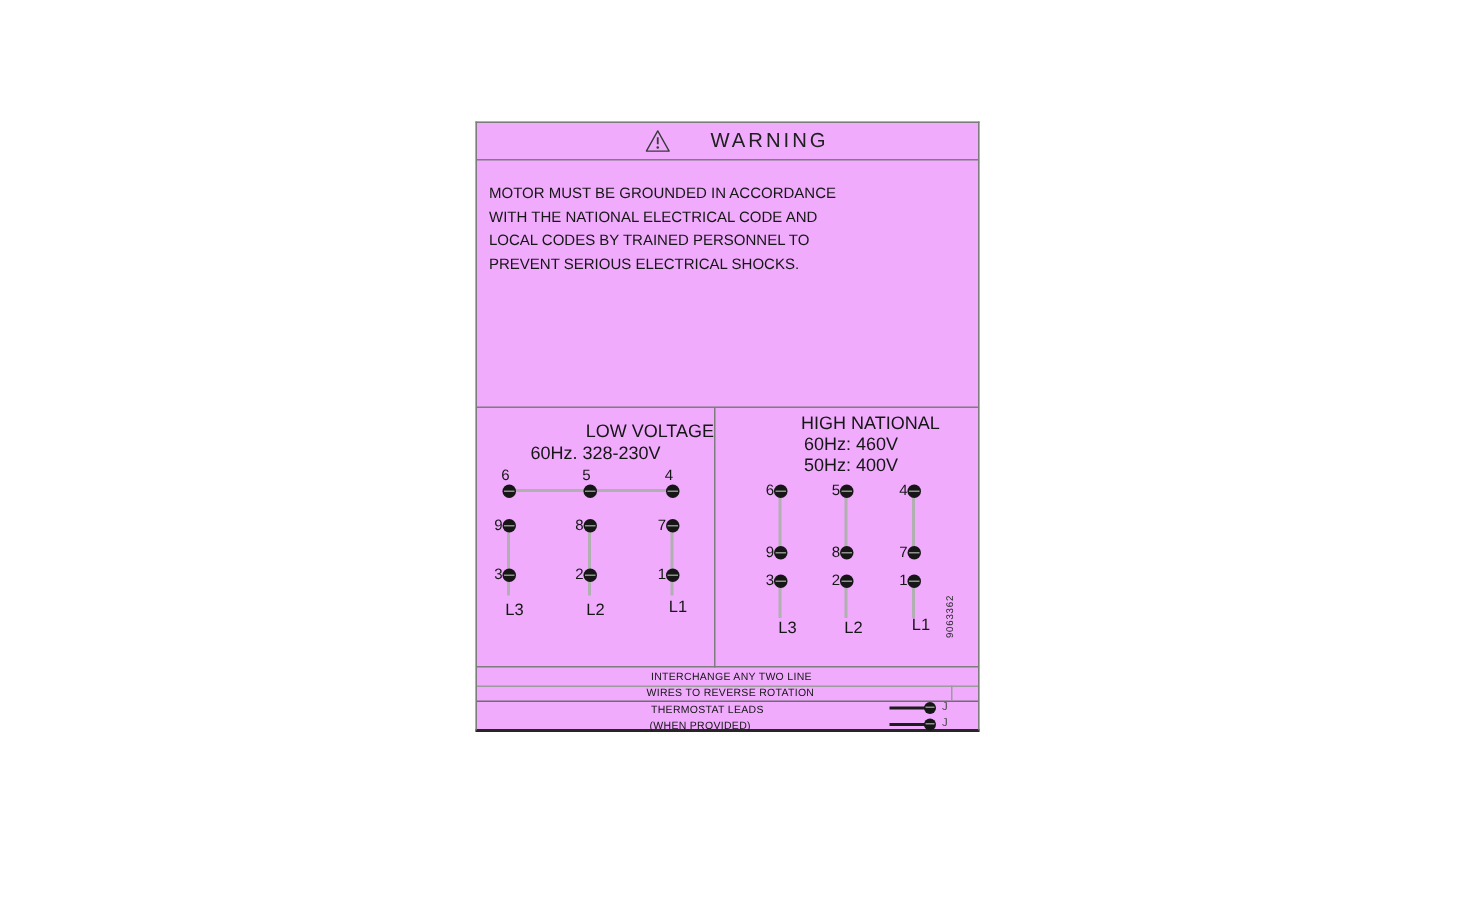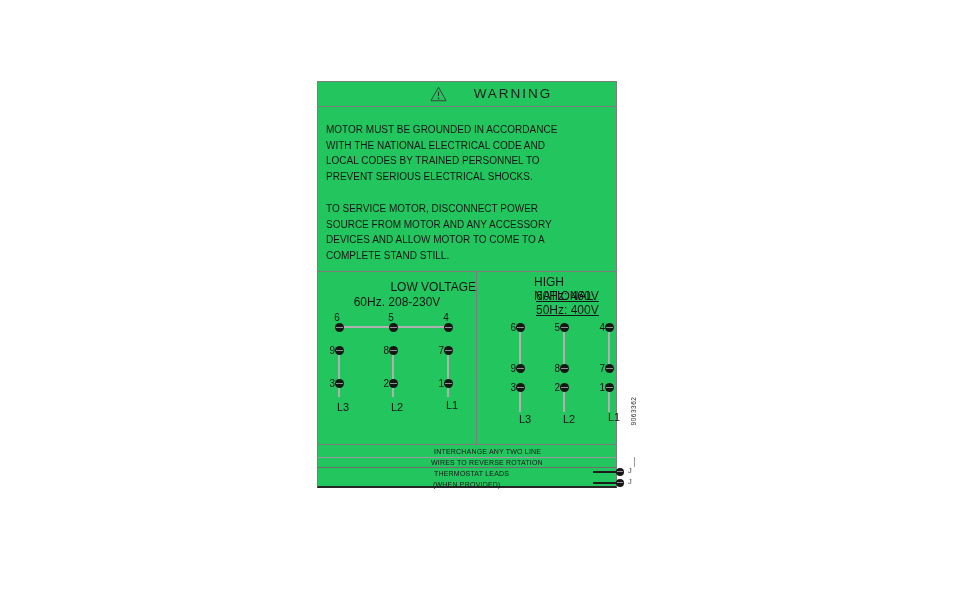--- a/index.html
+++ b/index.html
@@ -1,38 +1,38 @@
 <!DOCTYPE html>
 <html><head>
 <meta charset="utf-8">
 <title>Motor Warning Label</title>
 <style>
   html,body{margin:0;padding:0;background:#ffffff;}
   body{width:976px;height:600px;position:relative;font-family:"Liberation Sans",sans-serif;color:#1a1a1a;}
-  .label{position:absolute;left:317px;top:81px;width:300px;height:407px;box-sizing:border-box;
-         border:1px solid #7d7d7d;border-bottom:2px solid #262626;background:#22c55e;}
+  .label{position:absolute;left:317px;top:81px;width:336px;height:407px;box-sizing:border-box;
+         border:1px solid #7d7d7d;border-bottom:2px solid #262626;background:#f0abfc;}
   
   .header{position:absolute;left:0;right:0;top:0;height:24px;border-bottom:1px solid #7d7d7d;}
   .warn-tri{position:absolute;left:112px;top:4px;}
   .warn-title{position:absolute;left:150px;top:4px;width:90px;text-align:center;
               font-size:13.5px;letter-spacing:2px;color:#202020;}
   
   .para{position:absolute;left:8px;width:302px;font-size:10px;line-height:15.5px;
         white-space:pre-line;color:#161616;}
   .para1{top:40px;}
   .para2{top:119px;}
   
   .vsection{position:absolute;left:0;right:0;top:189px;height:173px;border-top:1px solid #7d7d7d;}
   .vdivider{position:absolute;left:158px;top:0;bottom:0;width:1px;background:#7d7d7d;}
   .panel-title{position:absolute;font-size:12px;color:#161616;}
   .panel-sub{position:absolute;font-size:12px;line-height:14px;white-space:pre-line;color:#161616;}
   .low-title{left:0;width:158px;top:8px;text-align:right;}
   .low-sub{left:0;width:158px;top:23px;text-align:center;}
   .high-title{left:216px;top:3px;}
-  .high-sub{left:218px;top:17px;text-decoration:underline;}
+  .high-sub{left:218px;top:17px;}
   
   .dline{position:absolute;background:#b0b0b0;}
   .dot{position:absolute;width:9px;height:9px;border-radius:50%;background:#161616;}
   .dot::after{content:"";position:absolute;left:1px;right:1px;top:4px;height:1px;background:#909090;}
   .tnum{position:absolute;font-size:10px;line-height:12px;color:#161616;}
   .tnum.c{width:20px;text-align:center;}
   .tnum.r{width:14px;text-align:right;}
   .llabel{position:absolute;width:30px;text-align:center;font-size:11px;color:#161616;}
   .partnum{position:absolute;left:291px;top:133px;width:50px;height:12px;
            transform:rotate(-90deg);font-size:6.5px;letter-spacing:0.5px;text-align:center;
@@ -60,30 +60,26 @@
       <line x1="12" y1="7.5" x2="12" y2="14" stroke="#3a3a3a" stroke-width="1.7"></line>
       <circle cx="12" cy="17.2" r="1.2" fill="#3a3a3a"></circle>
     </svg>
     <span class="warn-title">WARNING</span>
   </div>
 
   <div class="para para1">MOTOR MUST BE GROUNDED IN ACCORDANCE
 WITH THE NATIONAL ELECTRICAL CODE AND
 LOCAL CODES BY TRAINED PERSONNEL TO
 PREVENT SERIOUS ELECTRICAL SHOCKS.</div>
-  <div class="para para2">TO SERVICE MOTOR, DISCONNECT POWER
-SOURCE FROM MOTOR AND ANY ACCESSORY
-DEVICES AND ALLOW MOTOR TO COME TO A
-COMPLETE STAND STILL.</div>
 
   <div class="vsection">
     <div class="vdivider"></div>
 
     <div class="panel-title low-title">LOW VOLTAGE</div>
-    <div class="panel-sub low-sub">60Hz. 208-230V</div>
+    <div class="panel-sub low-sub">60Hz. 328-230V</div>
 
     <div class="dline" style="left:21px;top:54px;width:110px;height:2px"></div>
     <div class="dline" style="left:20px;top:78px;width:2px;height:47px"></div>
     <div class="dline" style="left:74px;top:78px;width:2px;height:47px"></div>
     <div class="dline" style="left:129px;top:78px;width:2px;height:47px"></div>
 
     <div class="dot" style="left:17px;top:51px"></div>
     <div class="dot" style="left:71px;top:51px"></div>
     <div class="dot" style="left:126px;top:51px"></div>
     <div class="dot" style="left:17px;top:74px"></div>

